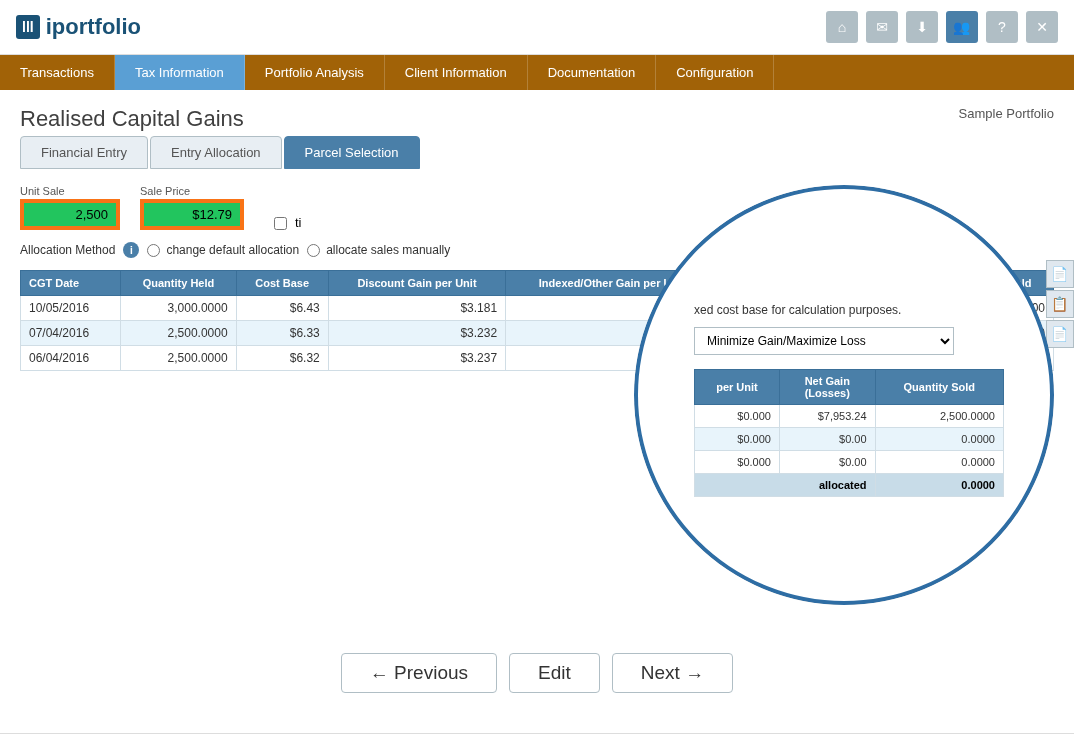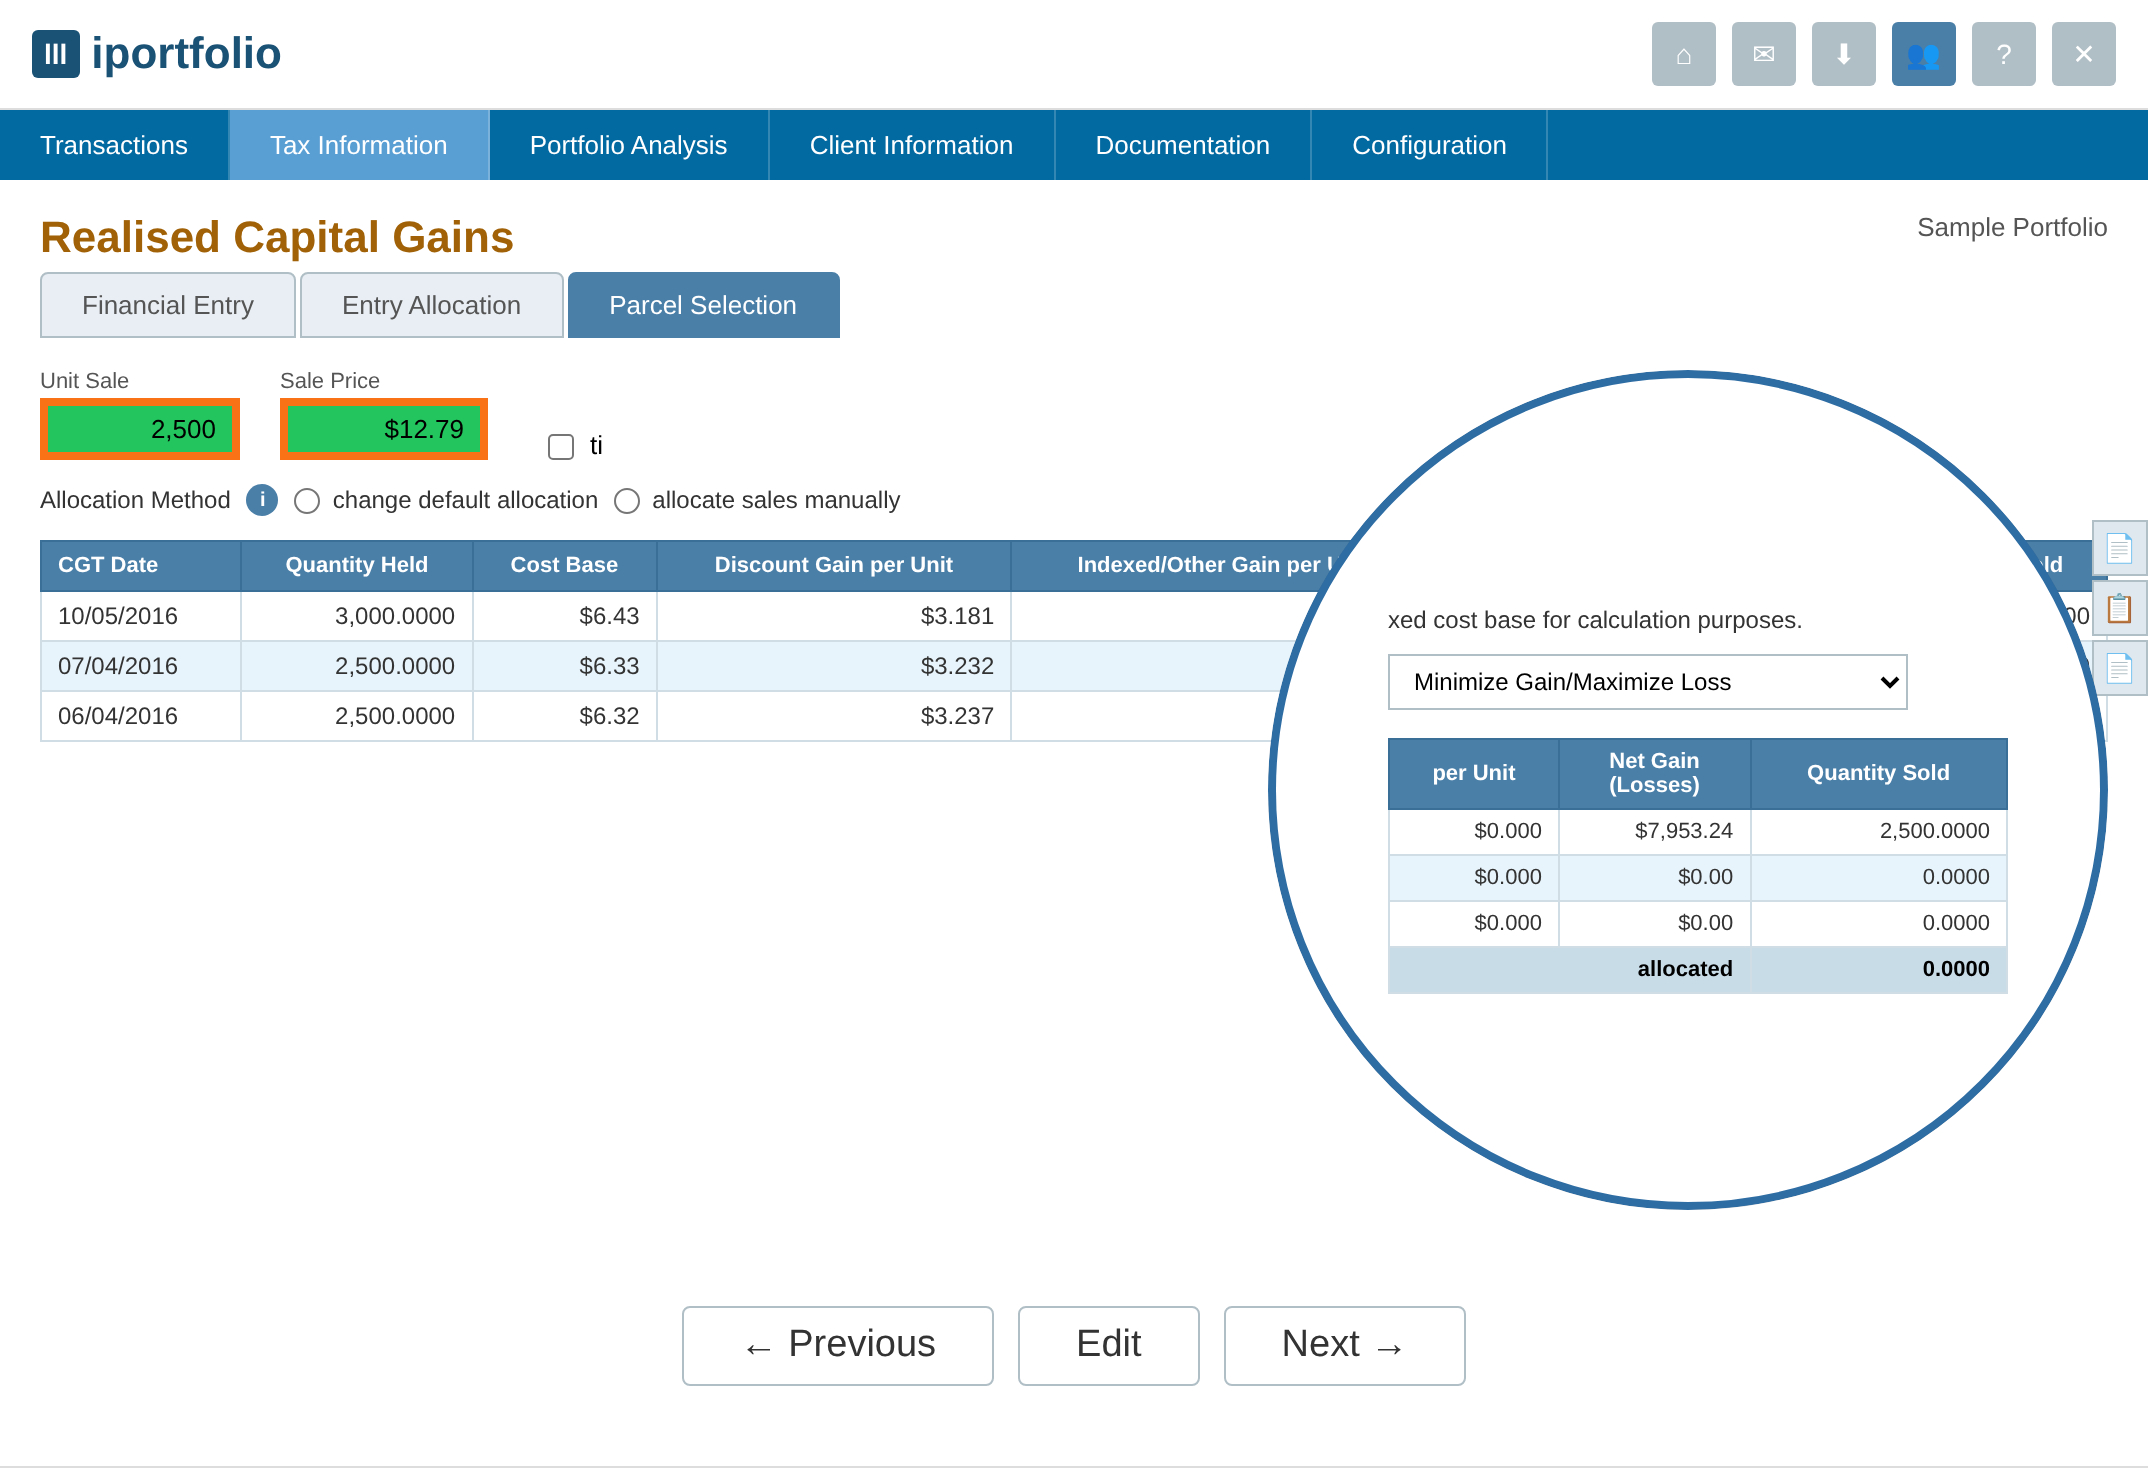--- a/index.html
+++ b/index.html
@@ -7,27 +7,27 @@
 
     
     .header { background: #fff; display: flex; align-items: center; padding: 8px 16px; border-bottom: 1px solid #ddd; height: 55px; }
     .logo { display: flex; align-items: center; gap: 6px; font-size: 22px; font-weight: bold; color: #1a5276; }
     .logo-icon { background: #1a5276; color: white; padding: 4px 6px; border-radius: 3px; font-size: 14px; }
     .header-icons { margin-left: auto; display: flex; gap: 8px; align-items: center; }
     .header-icon { width: 32px; height: 32px; display: flex; align-items: center; justify-content: center; background: #b0bec5; border-radius: 3px; color: white; font-size: 14px; cursor: pointer; }
     .header-icon.active { background: #4a7fa8; }
 
     
-    .nav { background: #0369a1; display: flex; text-align: right; }
+    .nav { background: #a16207; display: flex; text-align: right; }
     .nav-item { color: white; padding: 10px 20px; cursor: pointer; font-size: 13px; border-right: 1px solid rgba(255,255,255,0.2); }
     .nav-item:hover, .nav-item.active { background: #5a9fd4; }
 
     
     .main { background: white; margin: 0; padding: 16px 20px; height: calc(740px - 55px - 42px); position: relative; }
-    .page-title { font-size: 22px; color: #a16207; font-weight: bold; margin-bottom: 4px; }
+    .page-title { font-size: 22px; color: #404040; font-weight: normal; margin-bottom: 4px; }
     .portfolio-label { position: absolute; top: 16px; right: 20px; color: #555; font-size: 13px; }
 
     
     .tabs { display: flex; gap: 0; margin-bottom: 16px; border-bottom: none; }
     .tab { padding: 8px 20px; border: 1px solid #b0bec5; background: #e8eef3; color: #555; cursor: pointer; font-size: 13px; border-radius: 4px 4px 0 0; margin-right: 2px; }
     .tab.active { background: #4a7fa8; color: white; border-color: #4a7fa8; }
 
     
     .form-row { display: flex; gap: 20px; margin-bottom: 12px; align-items: flex-end; }
     .field-group { display: flex; flex-direction: column; gap: 2px; }

